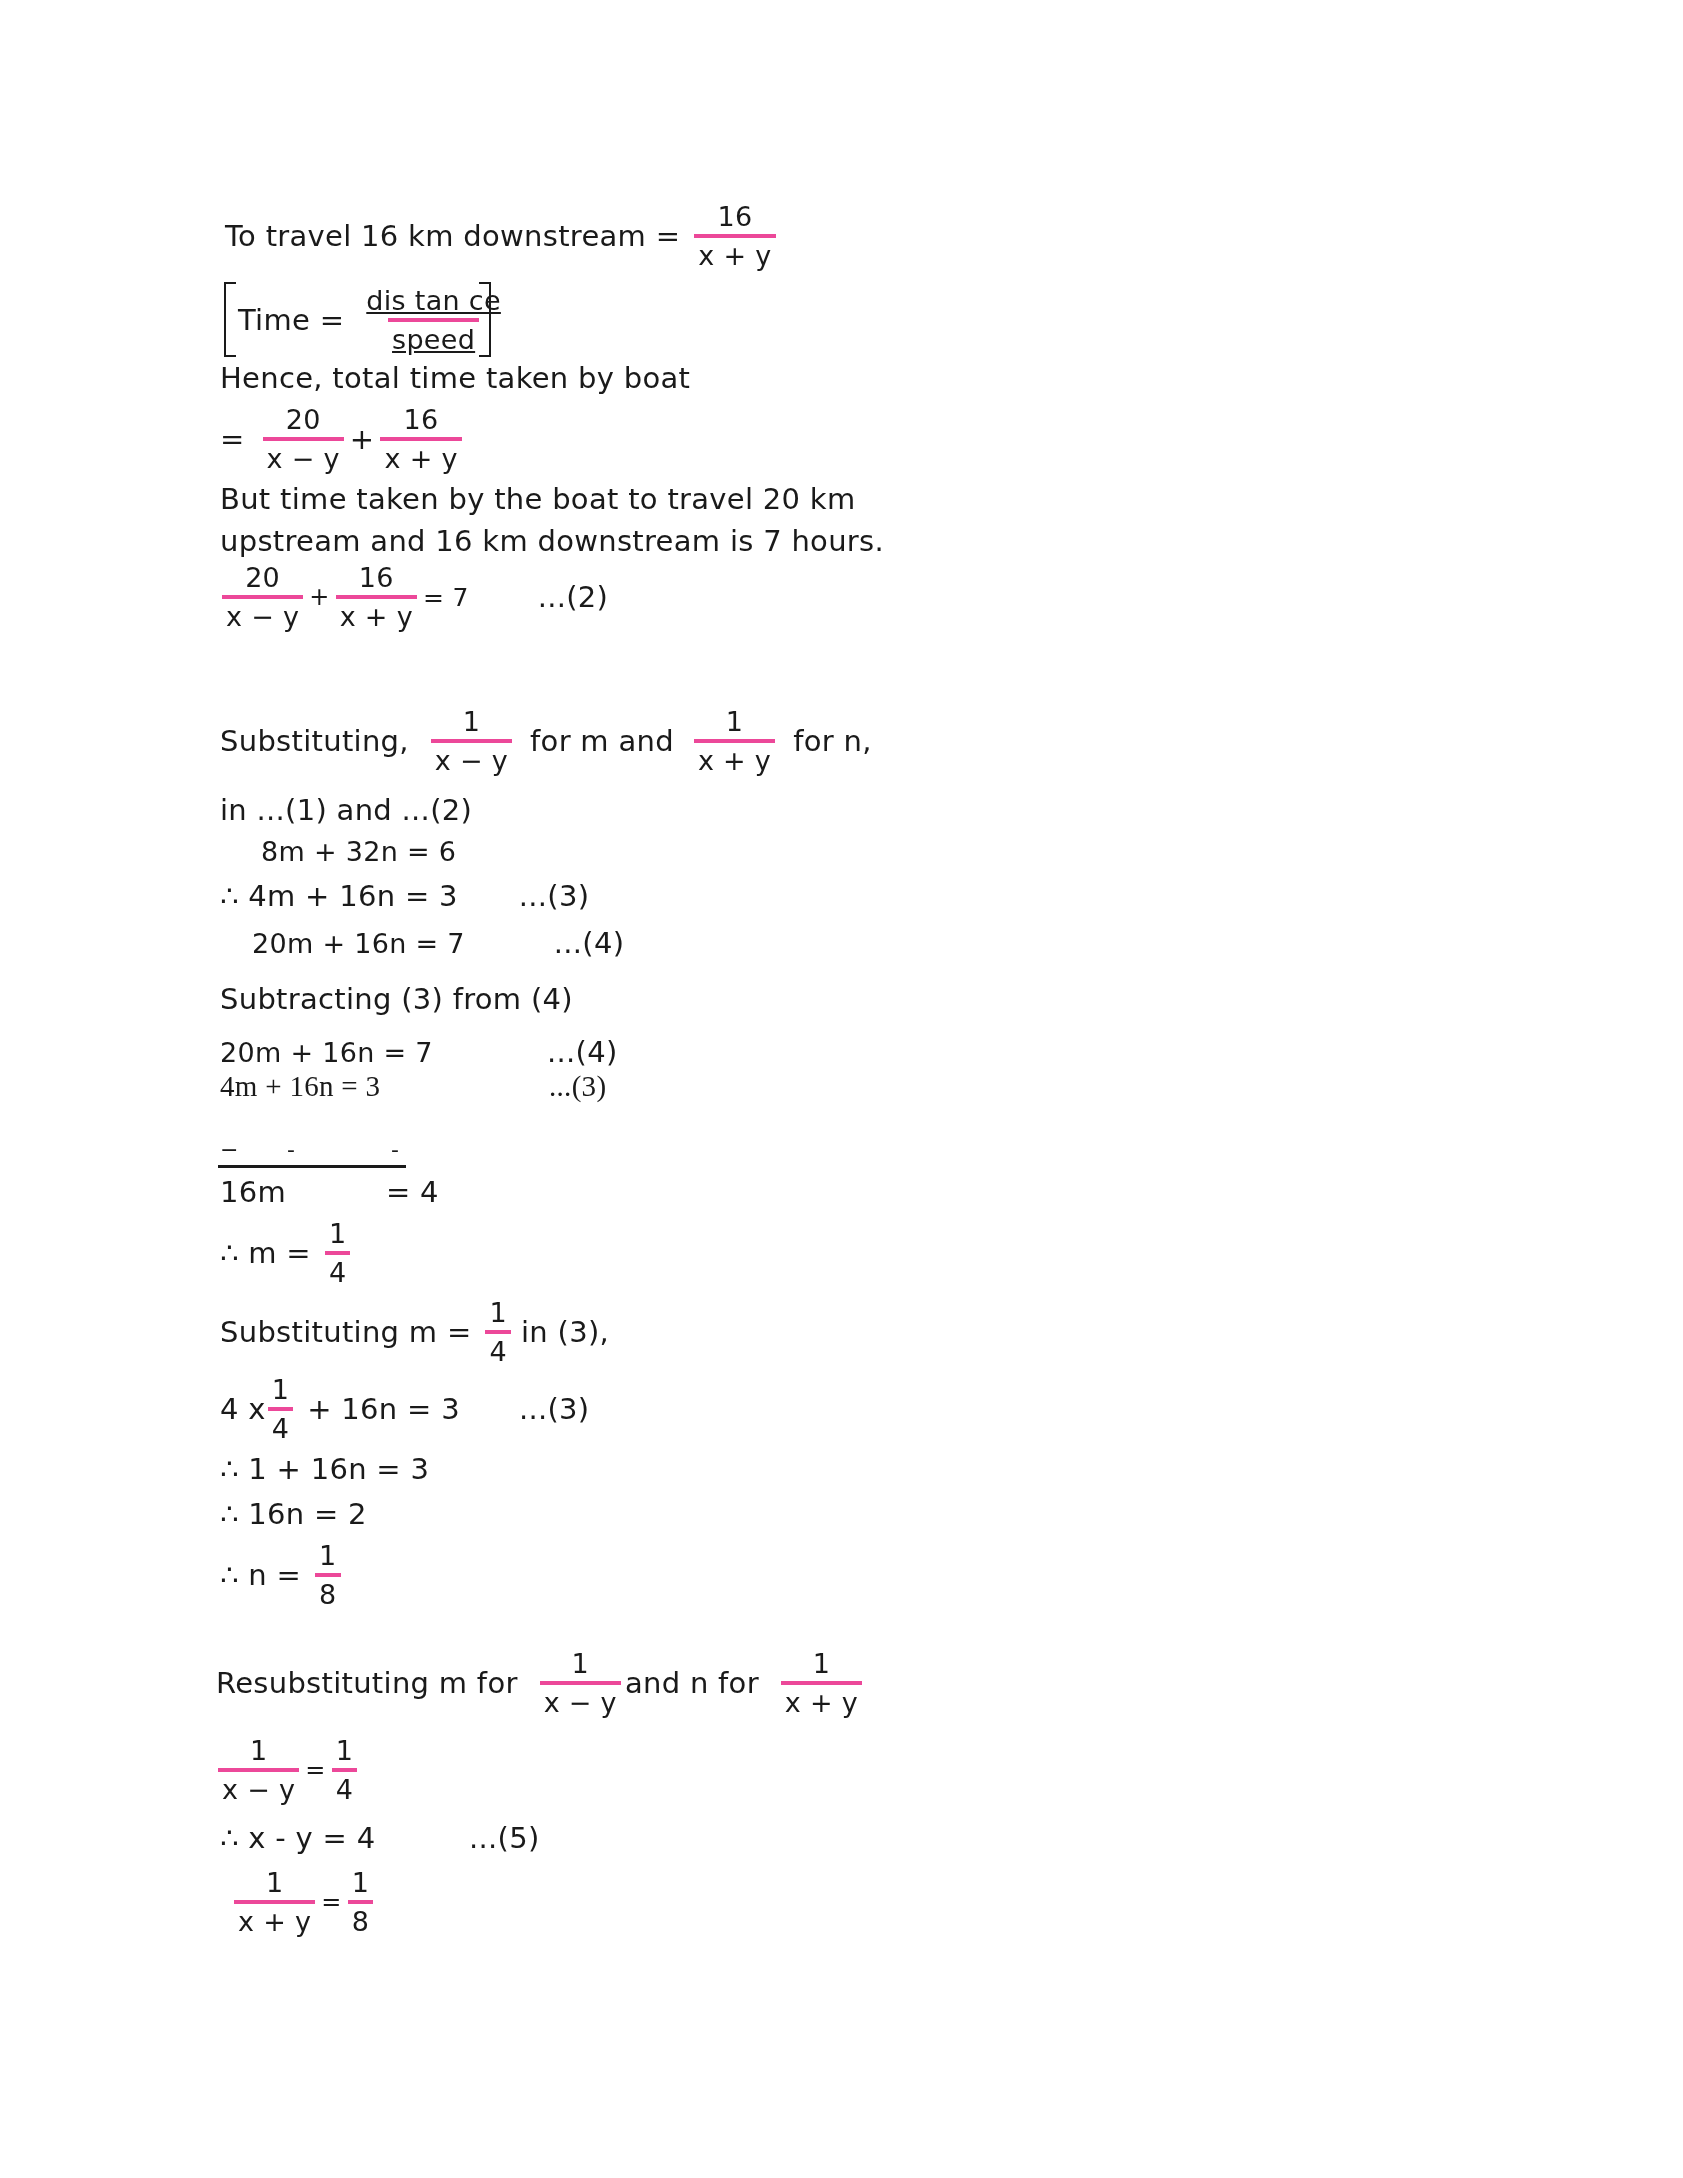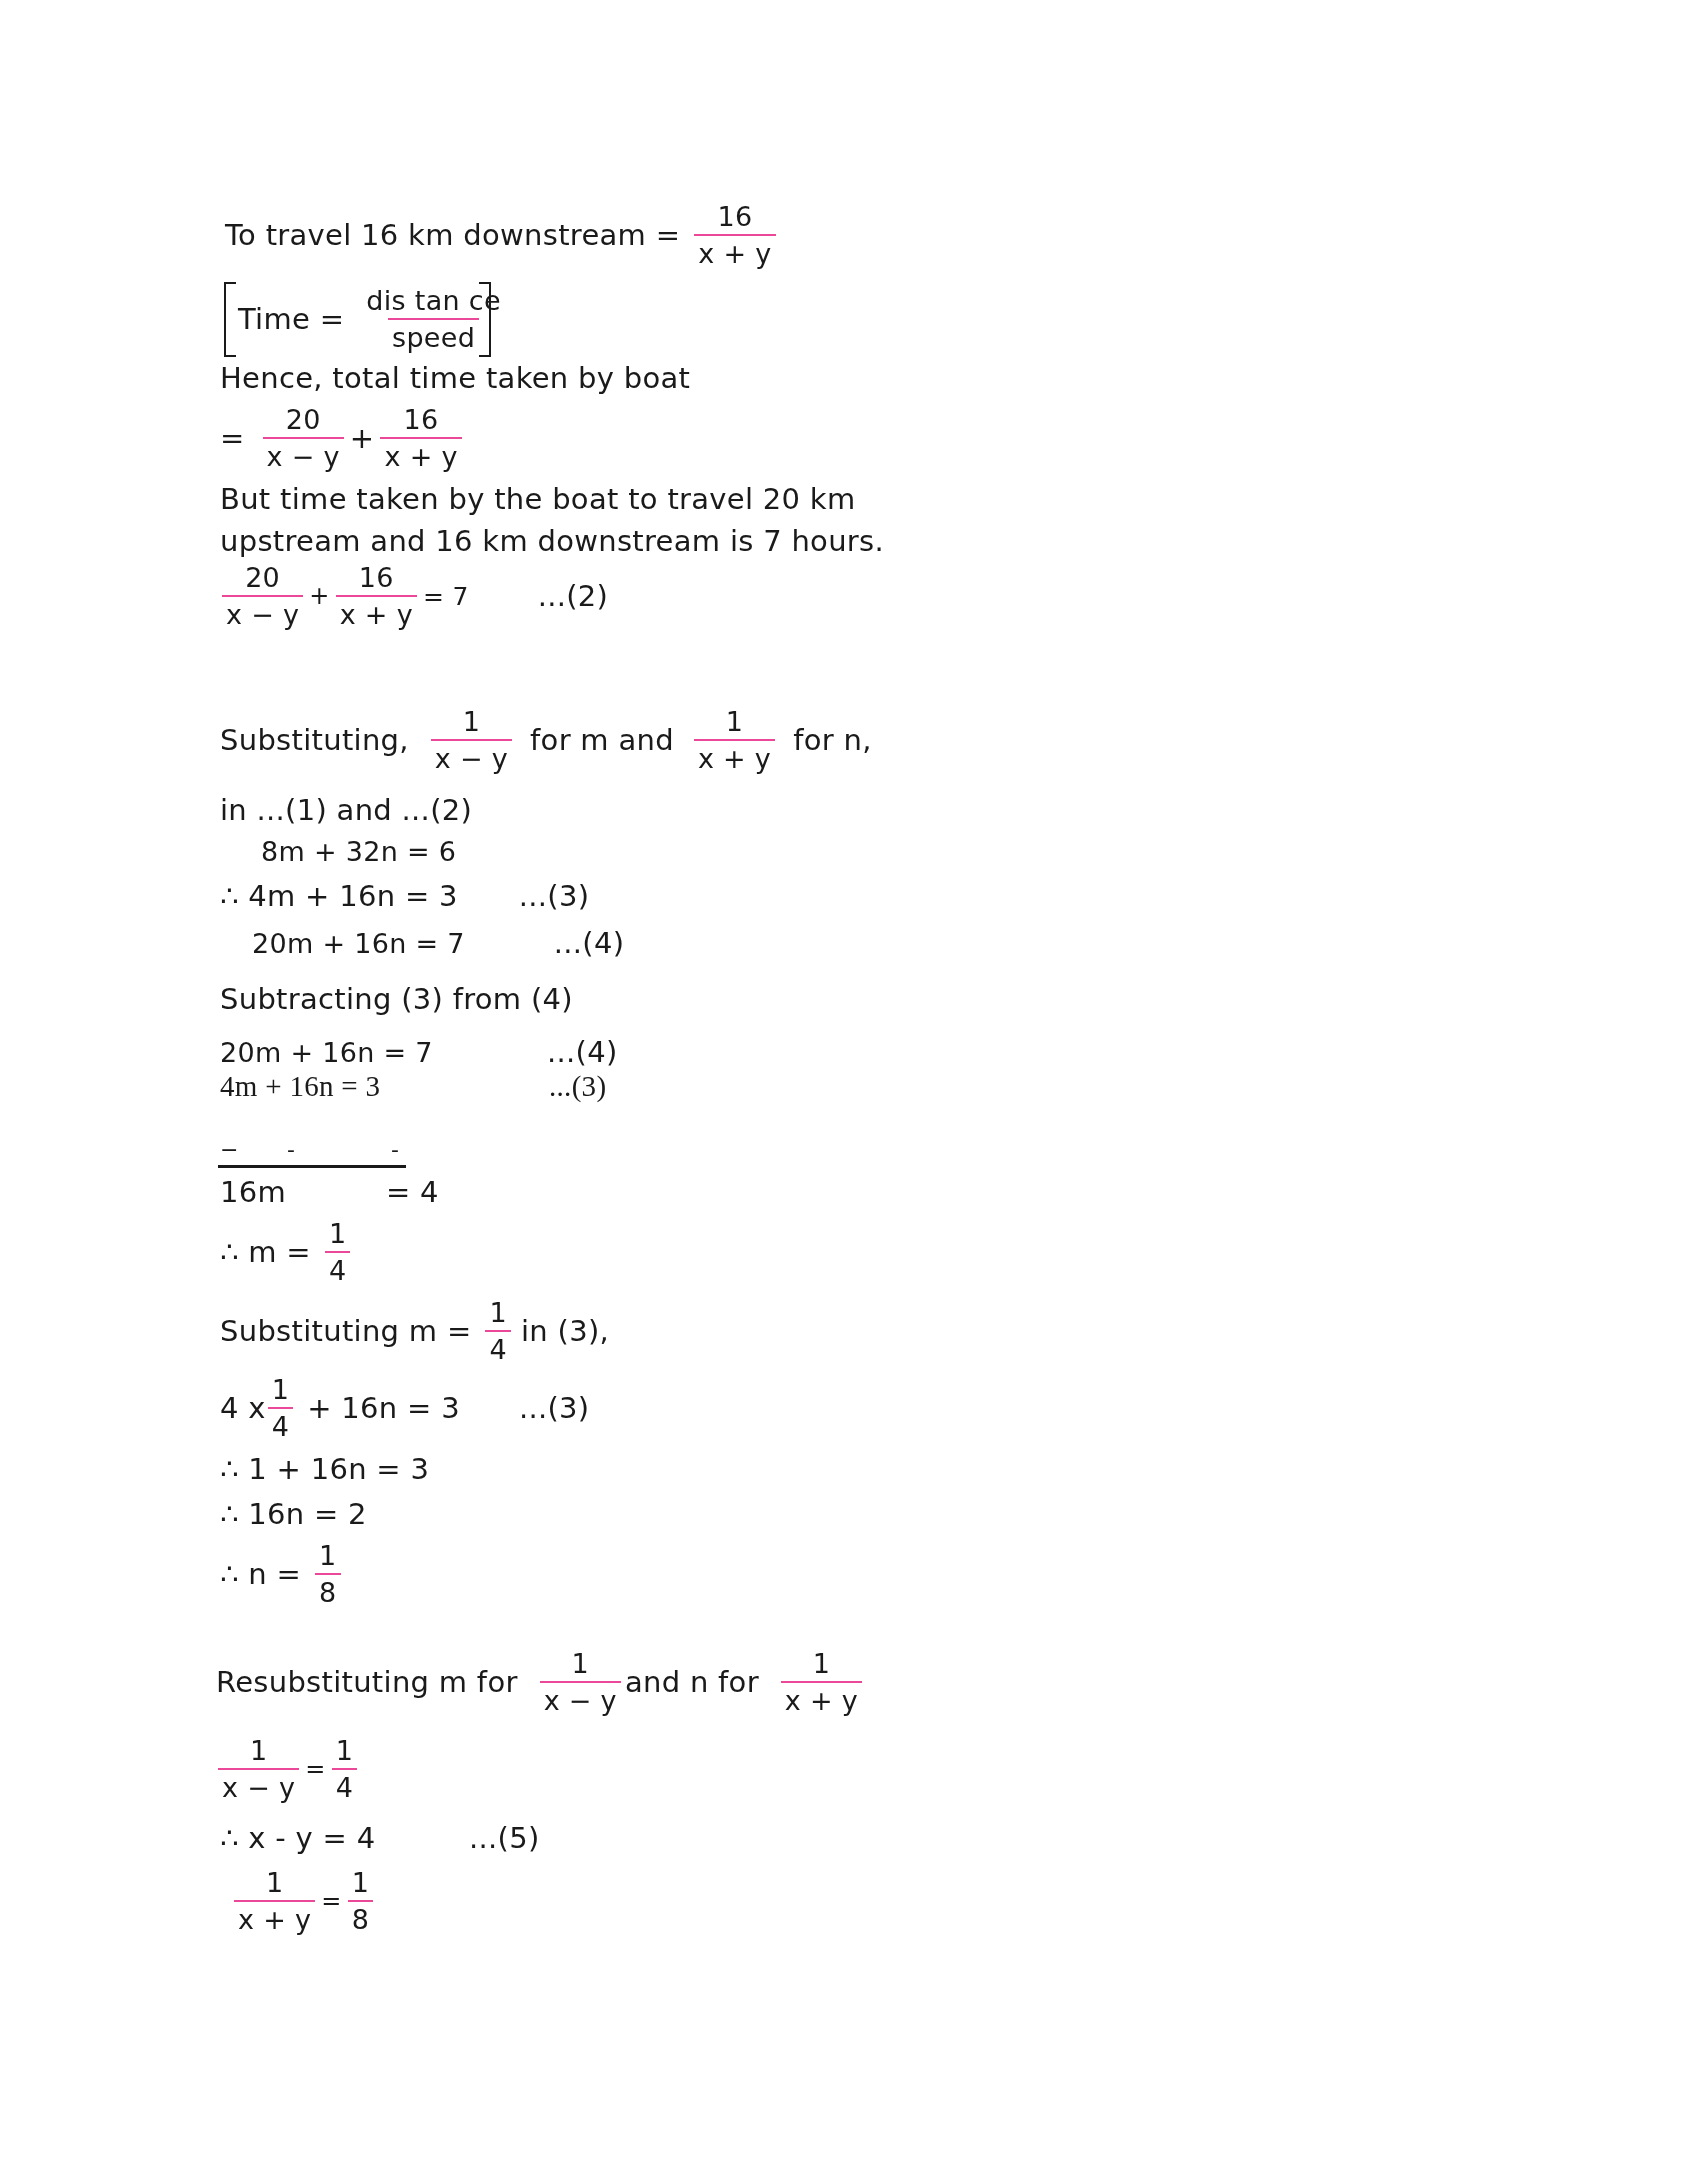--- a/index.html
+++ b/index.html
@@ -3,41 +3,41 @@
 <meta charset="utf-8">
 <style>
   html, body { margin:0; padding:0; background:#ffffff; }
   body { width:1683px; height:2178px; position:relative; overflow:hidden;
          font-family:"DejaVu Sans", sans-serif; color:#1a1a1a; }
   .ln { position:absolute; left:220px; font-size:29px; white-space:nowrap;
         display:flex; align-items:center; line-height:1; letter-spacing:0.3px; }
   .frac { display:inline-flex; flex-direction:column; align-items:center;
           margin:0 6px; font-size:27px; vertical-align:middle; }
   .frac .num { padding:0 4px 4px 4px; }
-  .frac .den { border-top:2px solid #ec4899; padding:4px 4px 0 4px; }
+  .frac .den { border-top:4px solid #ec4899; padding:4px 4px 0 4px; }
   .tag { margin-left:59px; }
   .bracket { position:absolute; border:2px solid #1a1a1a; }
   .sub-line { position:absolute; height:3px; background:#1a1a1a; }
 </style>
 </head>
 <body>
 
 <div class="ln" style="top:203px;left:225px;gap:8px;">
   <span>To travel 16 km downstream =</span>
   <span class="frac">
     <span class="num">16</span>
     <span class="den">x + y</span>
   </span>
 </div>
 
 <div class="bracket" style="left:224px;top:282px;width:10px;height:71px;border-right:none;"></div>
 <div class="bracket" style="left:479px;top:282px;width:10px;height:71px;border-left:none;"></div>
 <div class="ln" style="top:287px;left:238px;">
   <span>Time =</span>
-  <span class="frac" style="margin-left:18px;">
+  <span class="frac" style="margin-left:18px;text-decoration:underline;">
     <span class="num">dis tan ce</span>
     <span class="den">speed</span>
   </span>
 </div>
 
 <div class="ln" style="top:364px;">Hence, total time taken by boat</div>
 
 <div class="ln" style="top:406px;">
   <span>=</span>
   <span class="frac" style="margin-left:18px;">

